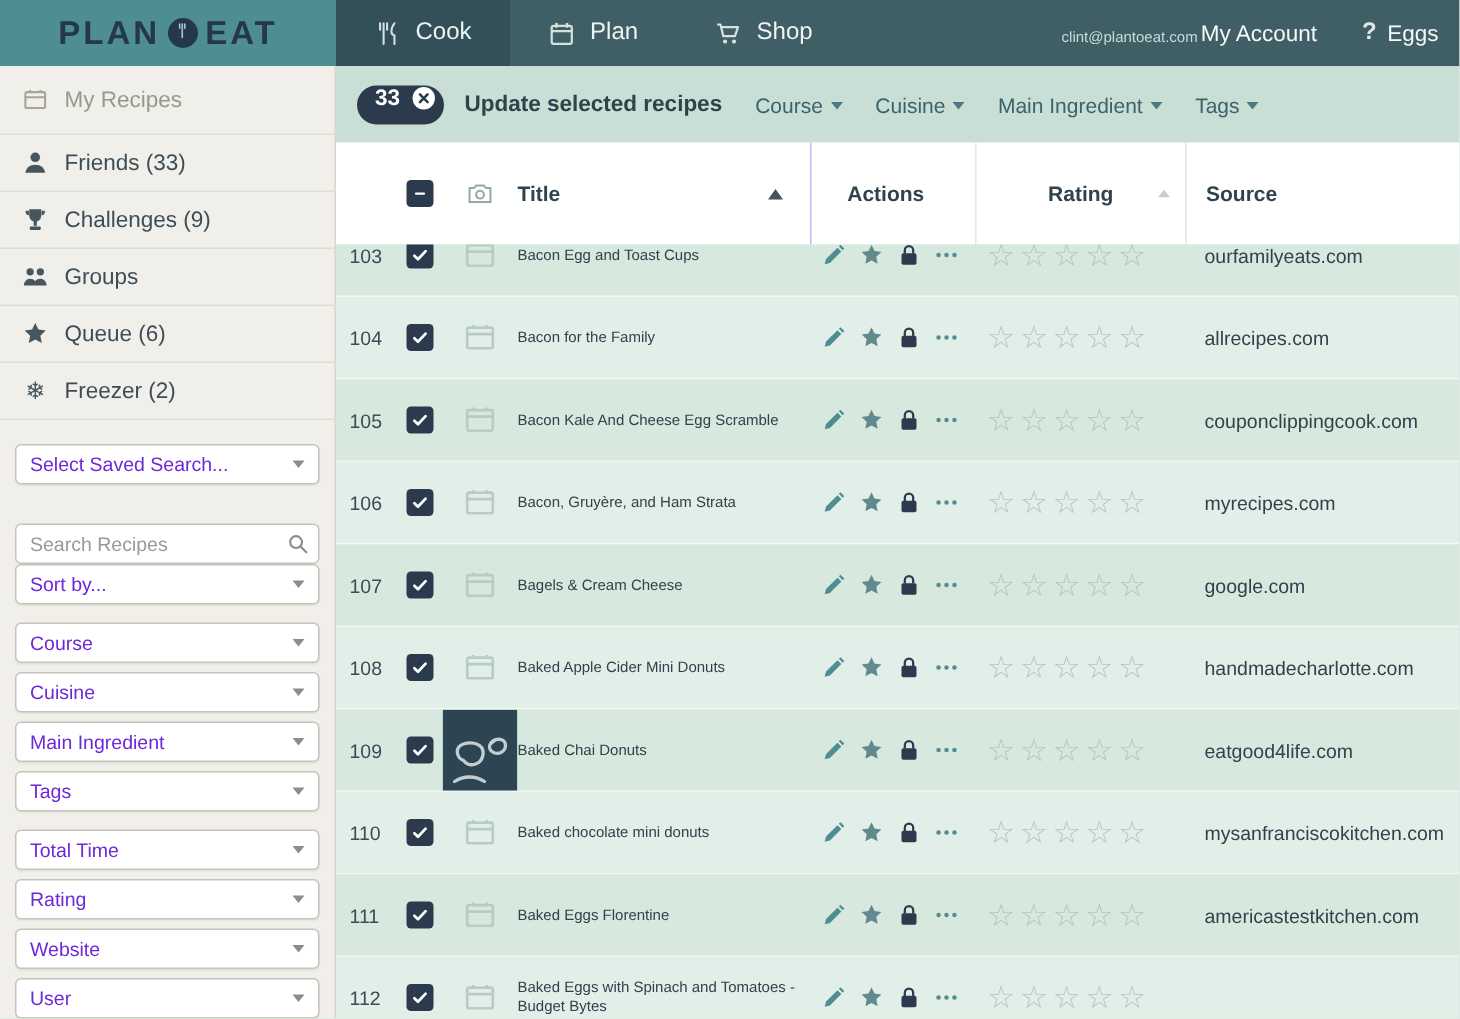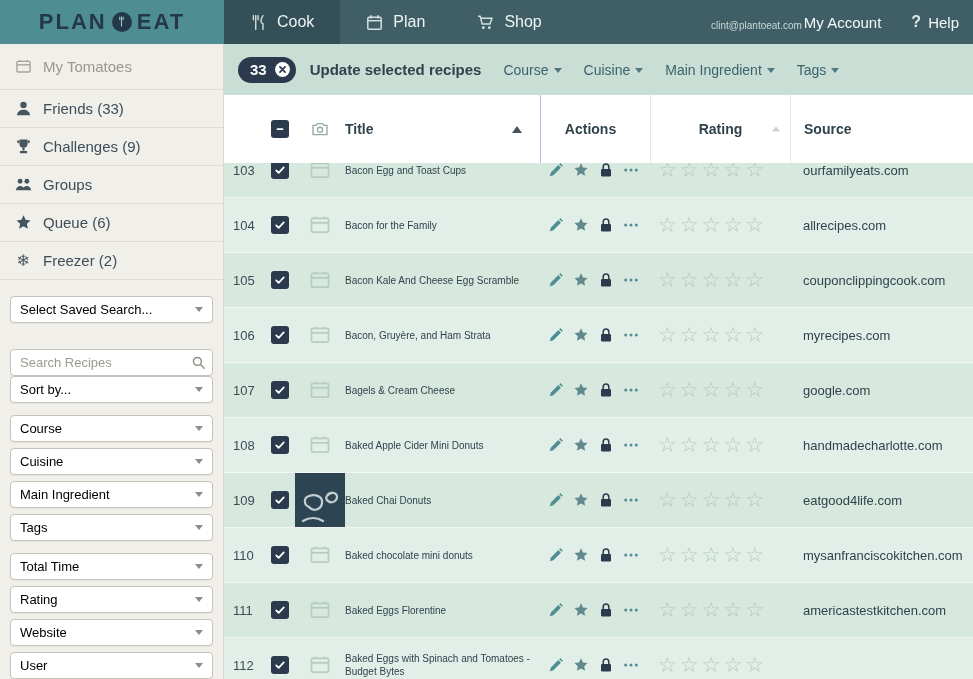--- a/index.html
+++ b/index.html
@@ -28,36 +28,36 @@
   .app{display:flex;height:635px}
 
   
   .sidebar{width:224px;background:#f1efe9;border-right:1px solid #d8d6ce;overflow:hidden;flex:none}
   .side-item{display:flex;align-items:center;gap:11px;padding:10px 15px;border-bottom:1px solid #deddd5;font-size:15px;color:#3d4e58;cursor:pointer}
   .side-item.first{padding:14px 15px;color:#98988f}
   .side-item.first .side-icon{color:#a5a59c}
   .side-icon{width:17px;height:17px;color:#45565f;display:flex;align-items:center;justify-content:center}
   .side-icon svg{width:100%;height:100%;display:block}
   .snow{font-size:16px;line-height:1;font-family:"DejaVu Sans",sans-serif}
-  .select{height:27px;margin:0 10px;background:#fff;border:1px solid #c6c4ba;border-radius:4px;display:flex;align-items:center;padding:0 9px;font-size:13px;color:#000000;cursor:pointer;box-shadow:0 1px 1px rgba(0,0,0,.05)}
+  .select{height:27px;margin:0 10px;background:#fff;border:1px solid #c6c4ba;border-radius:4px;display:flex;align-items:center;padding:0 9px;font-size:13px;color:#6d28d9;cursor:pointer;box-shadow:0 1px 1px rgba(0,0,0,.05)}
   .select .chev{margin-left:auto;width:0;height:0;border-left:4px solid transparent;border-right:4px solid transparent;border-top:5px solid #8d8d85}
   .saved-search{margin-top:16px}
   .search-wrap{margin:26px 10px 0;position:relative}
   .search-input{width:100%;height:27px;border:1px solid #c6c4ba;border-radius:4px;padding:0 24px 0 9px;font-size:13px;color:#444;font-family:inherit;background:#fff}
   .search-input::placeholder{color:#9a9a92}
   .mag{position:absolute;right:7px;top:6px;width:15px;height:15px;color:#8d8d85;cursor:pointer}
   .mag svg{width:100%;height:100%;display:block}
   .sort-select{}
   .filter-group{margin-top:12px}
   .filter-group .select{margin-bottom:6px}
 
   
   .main{flex:1;display:flex;flex-direction:column;background:#dcebe3;min-width:0}
   .action-bar{height:51px;background:#c9ded5;display:flex;align-items:center;padding:0 14px;flex:none}
-  .badge{height:26px;border-radius:13px;background:#2b3b4d;color:#fff;display:flex;align-items:center;gap:7px;padding:0 5px 0 12px;font-size:15px;font-weight:bold}
+  .badge{height:26px;border-radius:13px;background:#2b3b4d;color:#fff;display:flex;gap:7px;padding:0 5px 0 12px;font-size:15px;font-weight:bold}
   .badge-x{width:17px;height:17px;cursor:pointer;display:flex}
   .badge-x svg{width:100%;height:100%;display:block}
   .ab-label{font-weight:bold;font-size:15px;color:#30434d;margin-left:14px}
   .ab-drop{display:flex;align-items:center;gap:5px;margin-left:22px;font-size:14px;color:#3c626c;cursor:pointer}
   .ab-drop .chev{width:0;height:0;border-left:4px solid transparent;border-right:4px solid transparent;border-top:5px solid #50767f;margin-top:2px}
 
   
   .thead{height:68px;background:#fff;display:flex;flex:none;font-size:14px;font-weight:bold;color:#30434d}
   .th{display:flex;align-items:center;height:100%}
   .th-num{width:41px}
@@ -138,38 +138,38 @@
         <span>Shop</span>
       </div>
     </div>
   <div class="hdr-right">
     <div class="account">
       <span class="email">clint@plantoeat.com</span>
       <span class="my-account">My Account</span>
     </div>
     <div class="help">
       <span class="help-q">?</span>
-      <span>Help</span>
+      <span>Eggs</span>
     </div>
   </div>
 </div>
 
 <div class="app">
 
   <div class="sidebar">
     <div id="sidebar-items">
         <div class="side-item first">
           <span class="side-icon">
             <svg viewBox="0 0 16 16" fill="none" stroke="currentColor" stroke-width="1.3">
               <rect x="1.8" y="3.2" width="12.4" height="10" rx="1"></rect>
               <path d="M1.8 6.4h12.4"></path>
               <path d="M4.8 3.2V1.9M11.2 3.2V1.9"></path>
             </svg>
           </span>
-          <span class="side-label">My Tomatoes</span>
+          <span class="side-label">My Recipes</span>
         </div>
         <div class="side-item">
           <span class="side-icon">
             <svg viewBox="0 0 16 16" fill="currentColor">
               <circle cx="8" cy="4.6" r="3"></circle>
               <path d="M1.8 14.3c.4-3.3 2.9-5.1 6.2-5.1s5.8 1.8 6.2 5.1z"></path>
             </svg>
           </span>
           <span class="side-label">Friends (33)</span>
         </div>

